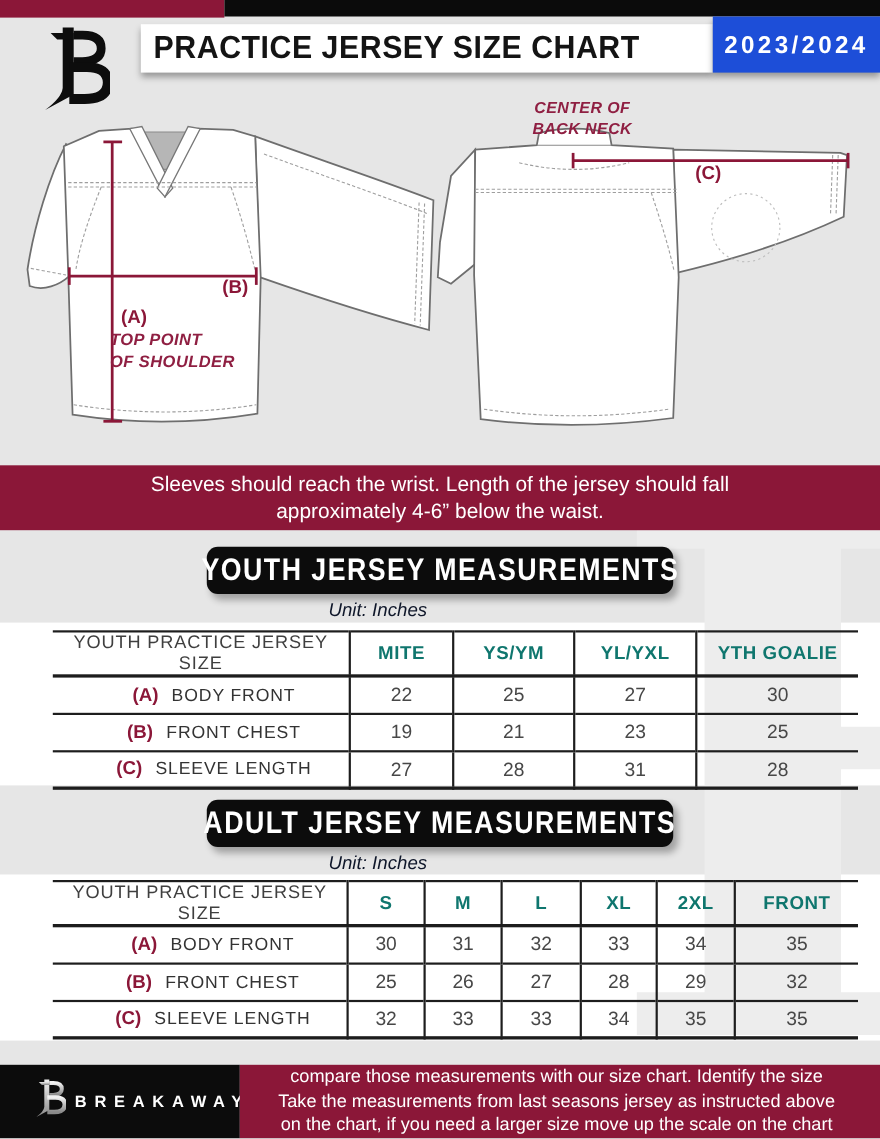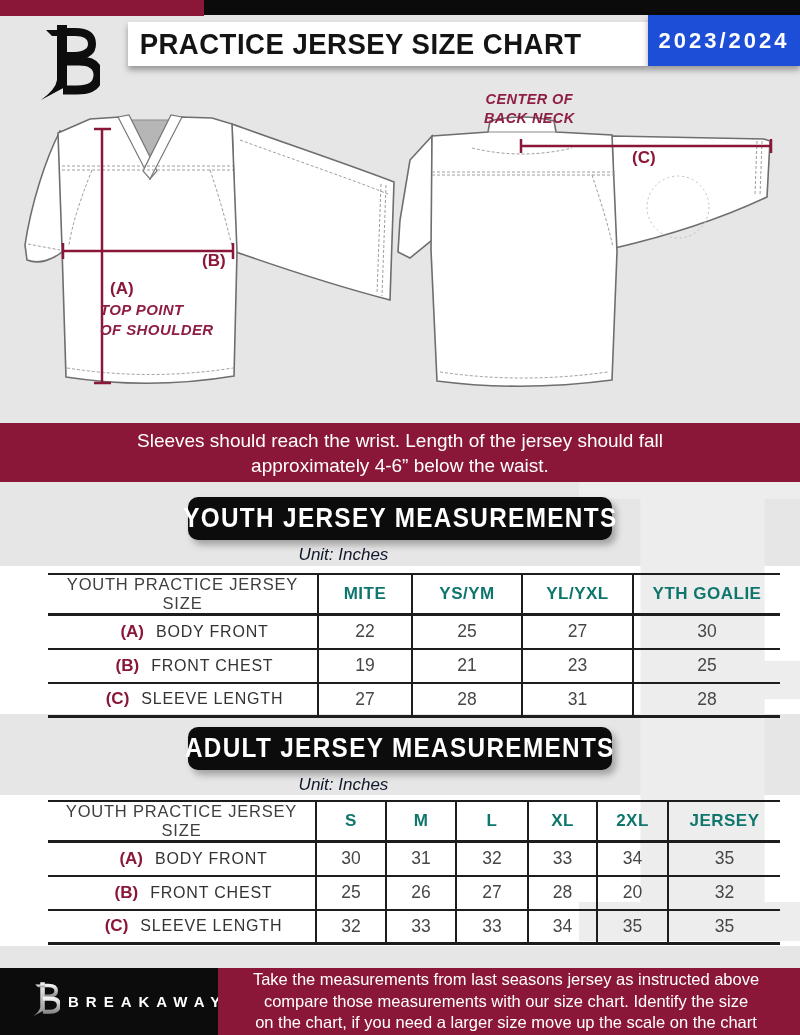--- a/index.html
+++ b/index.html
@@ -226,40 +226,40 @@
           <col style="width:112px">
         </colgroup>
       <thead>
         <tr>
           <th class="head-main">YOUTH PRACTICE JERSEY SIZE</th>
           <th class="head-size">S</th>
           <th class="head-size">M</th>
           <th class="head-size">L</th>
           <th class="head-size">XL</th>
           <th class="head-size">2XL</th>
-          <th class="head-size">JERSEY</th>
+          <th class="head-size">FRONT</th>
         </tr>
       </thead>
       <tbody>
         <tr>
           <td class="label-cell"><span class="rkey">(A)</span><span class="rlabel">BODY FRONT</span></td>
           <td class="val">30</td>
           <td class="val">31</td>
           <td class="val">32</td>
           <td class="val">33</td>
           <td class="val">34</td>
           <td class="val">35</td>
         </tr>
         <tr>
           <td class="label-cell"><span class="rkey">(B)</span><span class="rlabel">FRONT CHEST</span></td>
           <td class="val">25</td>
           <td class="val">26</td>
           <td class="val">27</td>
           <td class="val">28</td>
-          <td class="val">20</td>
+          <td class="val">29</td>
           <td class="val">32</td>
         </tr>
         <tr>
           <td class="label-cell"><span class="rkey">(C)</span><span class="rlabel">SLEEVE LENGTH</span></td>
           <td class="val">32</td>
           <td class="val">33</td>
           <td class="val">33</td>
           <td class="val">34</td>
           <td class="val">35</td>
           <td class="val">35</td>
@@ -281,18 +281,18 @@
           <path d="M31,5 L41,5 L41,66 L15,80 Q30,69 31,60 Z" fill="url(#silver)"></path>
           <path d="M41,12 h8 q17,0 17,12 q0,11 -17,12 h-8" fill="none" stroke="url(#silver)" stroke-width="8"></path>
           <path d="M37,41 h16 q19,0 19,14 q0,15 -21,15 h-14" fill="none" stroke="url(#silver)" stroke-width="9"></path>
           <path d="M20,10 L41,10 L41,16 L26,16 Z" fill="url(#silver)"></path>
         </g>
       </svg>
     </span>
     <span class="brand-text">BREAKAWAY</span>
   </div>
   <div class="abs footer-maroon">
+    <div>compare those measurements  with our size chart. Identify the size</div>
     <div>Take the measurements from last seasons jersey as instructed above</div>
-    <div>compare those measurements  with our size chart. Identify the size</div>
     <div>on the chart, if you need a larger size move up the scale on the chart</div>
   </div>
 
 </div>
 
 </body></html>

